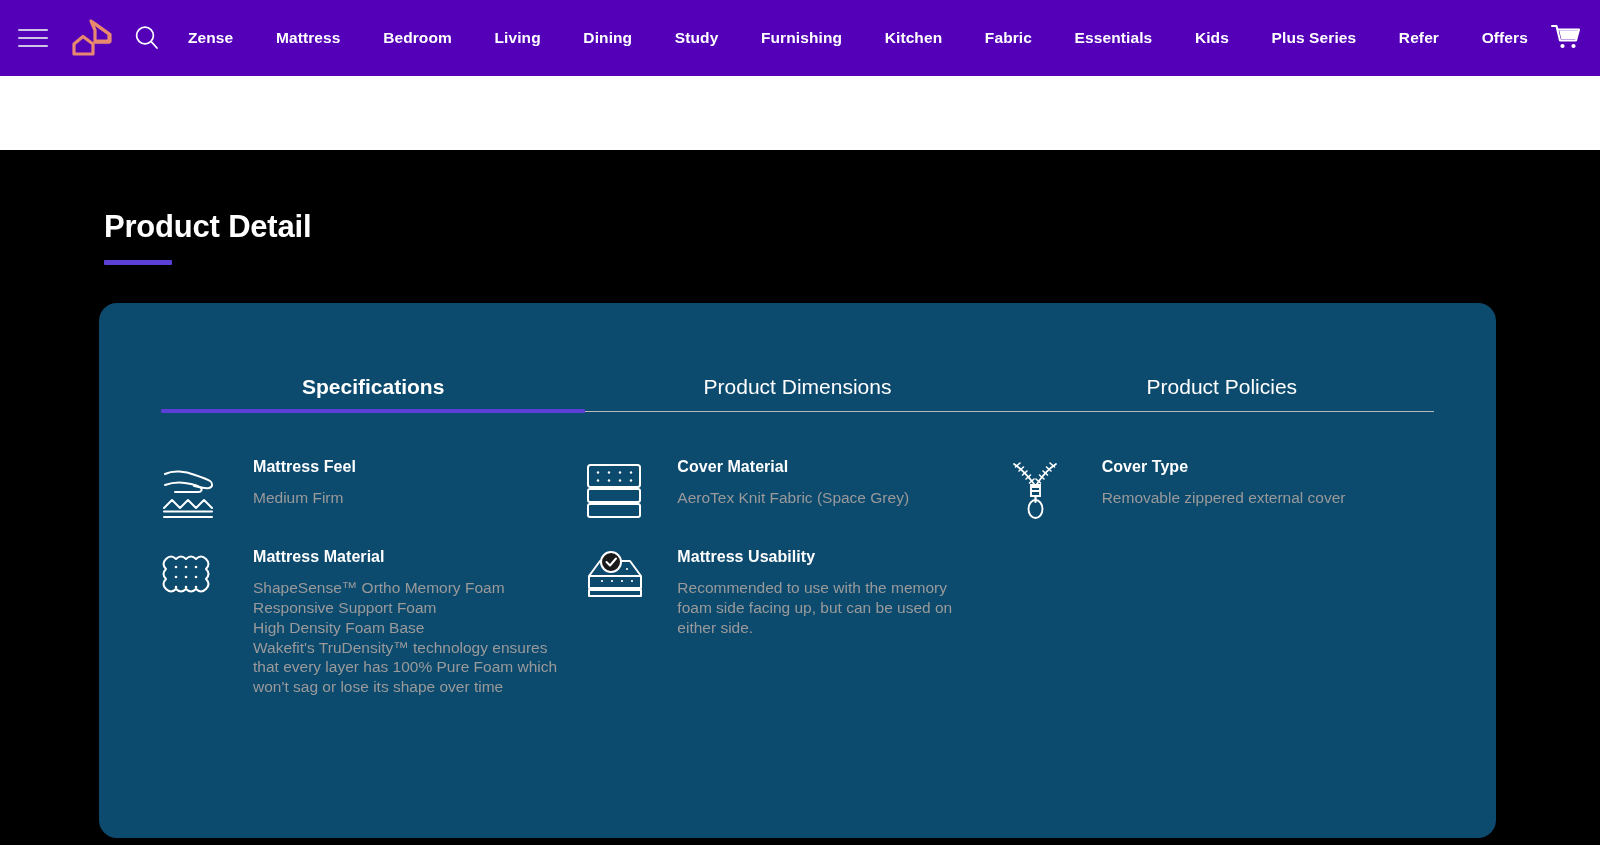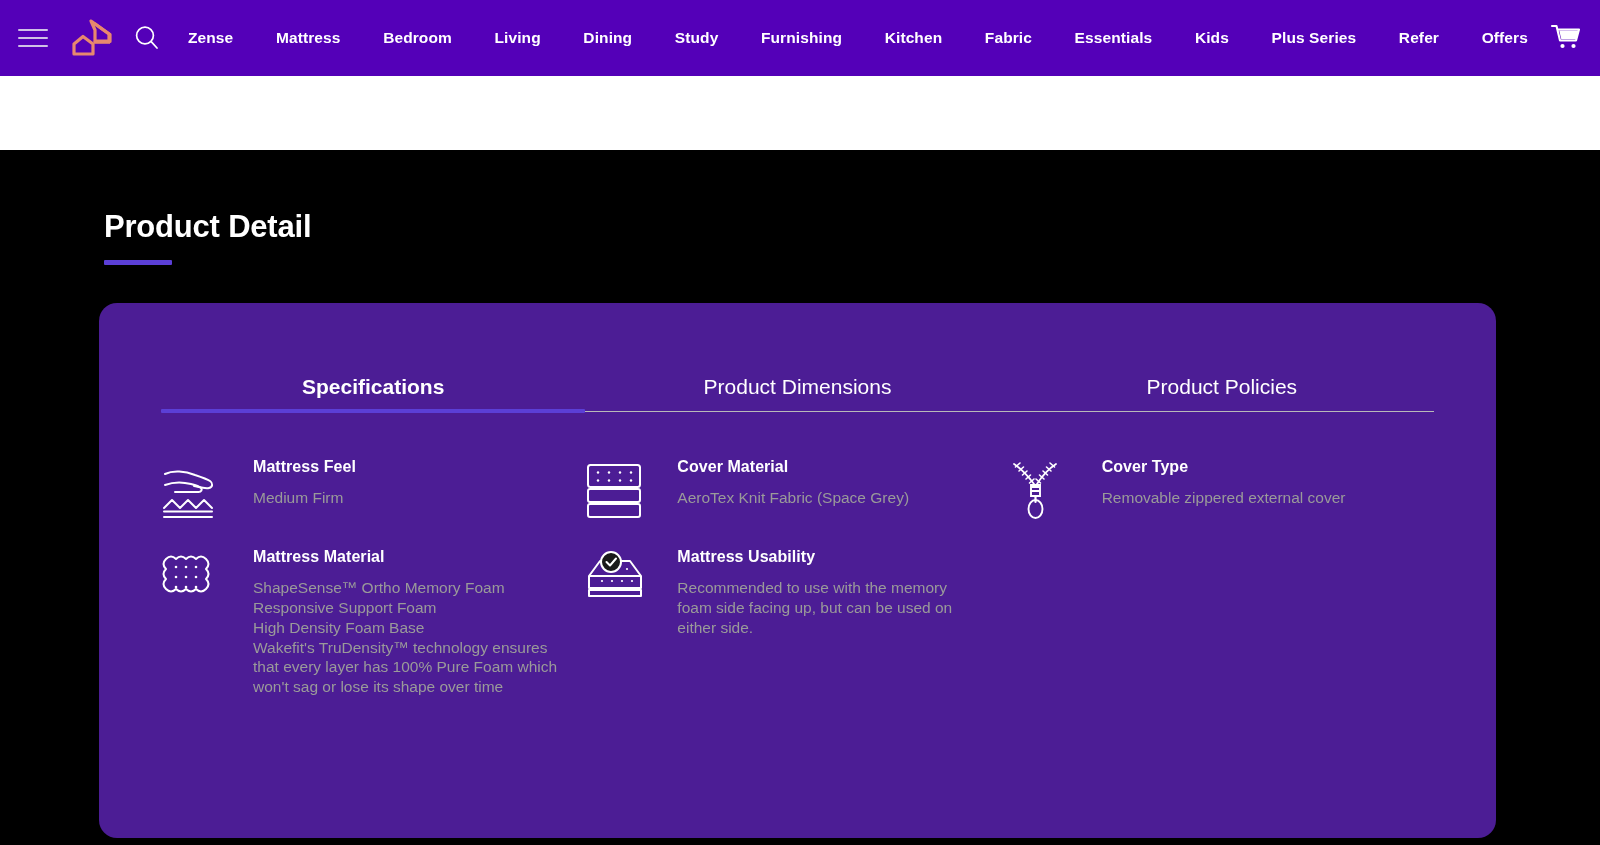--- a/index.html
+++ b/index.html
@@ -112,21 +112,21 @@
     width: 68px;
     height: 5px;
     background: #5b3fd6;
     margin-top: 16px;
     border-radius: 1px;
   }
 
   
   .detail-card {
     margin: 38px 104px 0 99px;
-    background: #4c1d95;
+    background: #0c4a6e;
     border-radius: 18px;
     min-height: 535px;
     padding: 72px 0 0 0;
   }
 
   
   .tabs {
     display: flex;
     margin: 0 62px 0 62px;
     position: relative;

